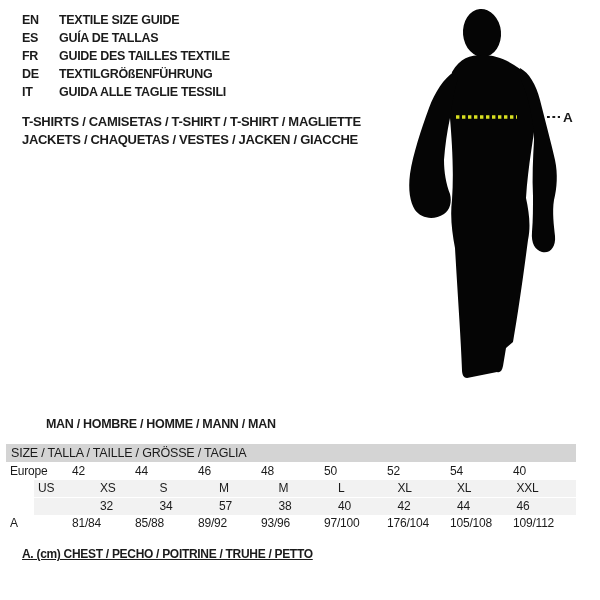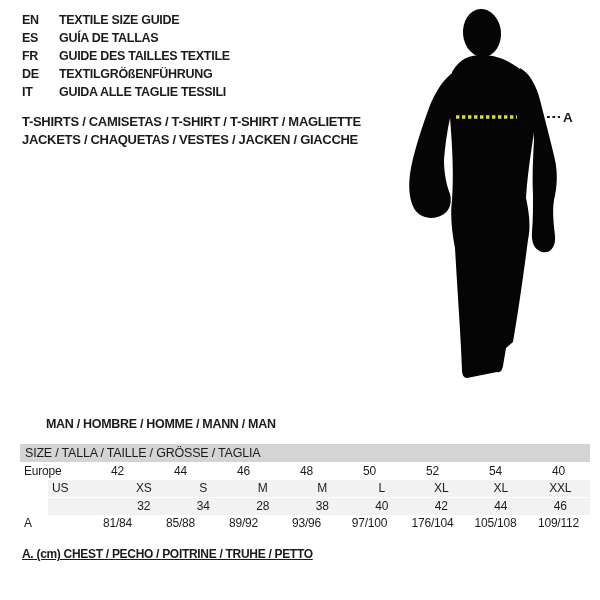--- a/index.html
+++ b/index.html
@@ -27,29 +27,29 @@
   
   .figure { position: absolute; left: 408px; top: 5px; width: 170px; height: 385px; }
   .figure svg { display: block; width: 170px; height: 385px; }
   .pointer-label { font-family: "Liberation Sans", sans-serif; font-size: 13.5px; font-weight: 600; }
 
   
   .man-heading { position: absolute; left: 22px; top: 417px;
                  font-weight: bold; font-size: 12.5px; letter-spacing: -0.3px; margin-left: 24px; }
 
   
-  .size-table { position: absolute; left: 20px; top: 444px; width: 570px;
+  .size-table { position: absolute; left: 6px; top: 444px; width: 570px;
                 font-size: 12px; letter-spacing: -0.2px; }
   .t-header { background: #d4d4d4; height: 18px; line-height: 18px;
               padding-left: 5px; margin-bottom: 1px; font-size: 12.5px; }
   .t-row { display: flex; height: 17px; line-height: 17px; align-items: center; }
   .t-row.shade { background: #f2f2f2; margin-left: 28px; }
   .t-row.sep { border-top: 1px solid #ffffff; height: 18px; }
   .t-label { width: 66px; padding-left: 4px; }
-  .t-cell { flex: 1; text-align: center; }
+  .t-cell { flex: 1; }
 
   
   .note { position: absolute; left: 22px; top: 547px;
           font-weight: bold; font-size: 12px; letter-spacing: -0.3px; text-decoration: underline; }
 </style>
 </head>
 <body>
 
 <div class="canvas">
 
@@ -139,21 +139,21 @@
       <span class="t-cell">L</span>
       <span class="t-cell">XL</span>
       <span class="t-cell">XL</span>
       <span class="t-cell">XXL</span>
     </div>
 
     <div class="t-row shade sep">
       <span class="t-label"></span>
       <span class="t-cell">32</span>
       <span class="t-cell">34</span>
-      <span class="t-cell">28</span>
+      <span class="t-cell">57</span>
       <span class="t-cell">38</span>
       <span class="t-cell">40</span>
       <span class="t-cell">42</span>
       <span class="t-cell">44</span>
       <span class="t-cell">46</span>
     </div>
 
     <div class="t-row">
       <span class="t-label">A</span>
       <span class="t-cell">81/84</span>

